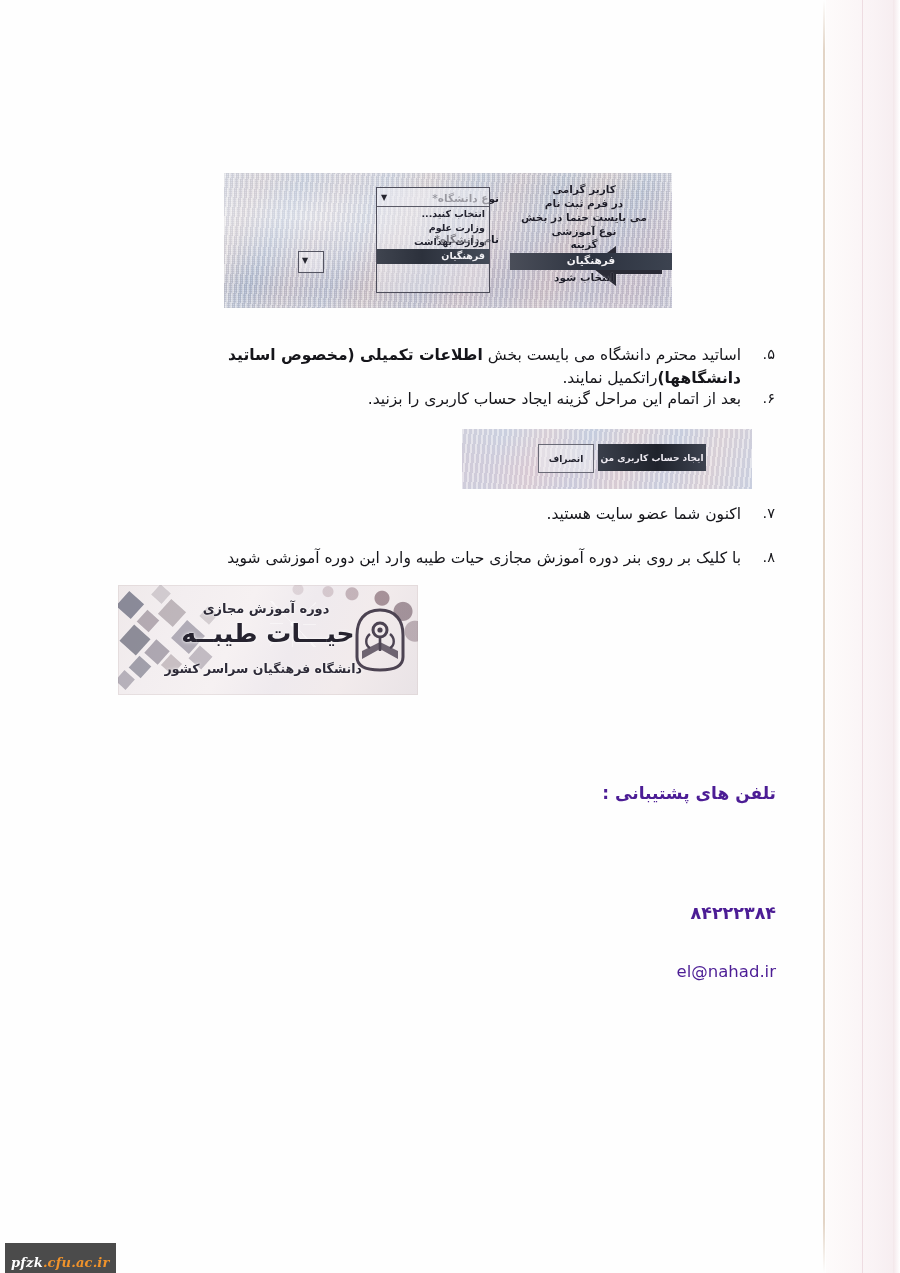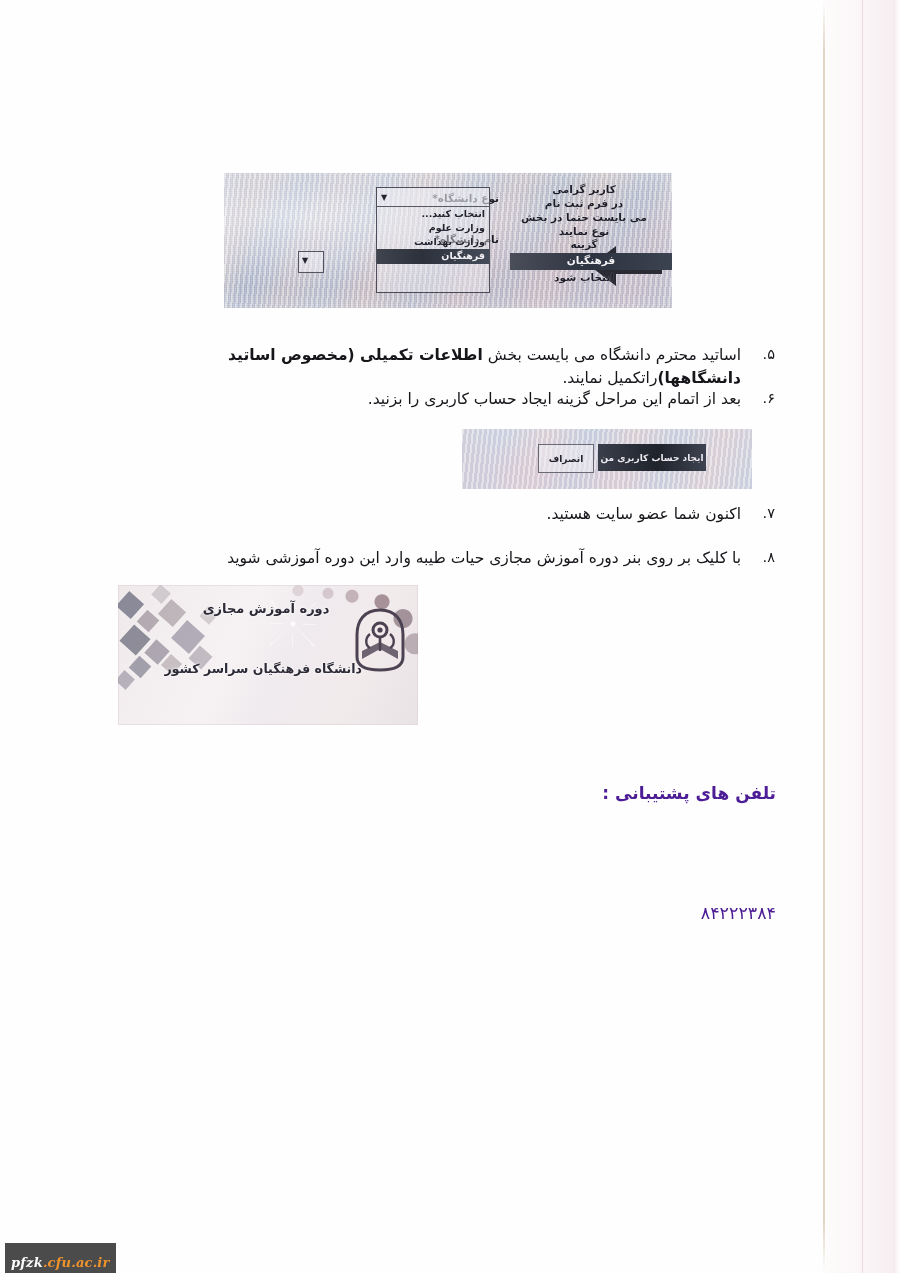--- a/index.html
+++ b/index.html
@@ -304,21 +304,21 @@
   
   .i6 { right: 125px; left: 125px; }
   .i6 .txt { text-align: right; padding-right: 0; }
 
   
   .banner {
     position: absolute;
     left: 118px;
     top: 585px;
     width: 300px;
-    height: 140px;
+    height: 110px;
     overflow: hidden;
     background:
       linear-gradient(115deg,
         #efe9ea 0%,
         #f3eef0 20%,
         #f6f1f2 40%,
         #efeaee 58%,
         #f2ebec 76%,
         #e9e3e6 100%);
     box-shadow: inset 0 0 0 1px rgba(215,205,205,.45);
@@ -409,21 +409,21 @@
     right: 124px;
     top: 845px;
     font-size: 17.5px;
     font-weight: bold;
     width: 652px;
   }
   .sup-p2 {
     right: 124px;
     top: 903px;
     font-size: 17.5px;
-    font-weight: normal;
+    font-weight: bold;
     width: 652px;
   }
   .sup-mail {
     right: 124px;
     top: 962px;
     font-size: 16.5px;
     width: 652px;
     font-family: "DejaVu Sans", "Liberation Sans", sans-serif;
     direction: ltr;
     text-align: right;
@@ -460,21 +460,21 @@
   <div class="scan-edge-d"></div>
   <div class="scan-edge-c"></div>
 
   <div class="fig-form">
     <div class="noise"></div>
 
     <div class="note-block">
       <span class="ln">کاربر گرامی</span>
       <span class="ln">در فرم ثبت نام</span>
       <span class="ln">می بایست حتما در بخش</span>
-      <span class="ln">نوع نمایند</span>
+      <span class="ln">نوع آموزشی</span>
       <span class="ln">گزینه</span>
       <span class="ln hl">فرهنگیان</span>
       <span class="ln">انتخاب شود</span>
     </div>
 
     <div class="field-label l1">نوع دانشگاه*</div>
     <div class="field-label l2">نام دانشگاه*</div>
 
     <div class="select-open">
       <div class="sel-head">
@@ -544,24 +544,26 @@
       <path d="M28 3 C12 3 5 14 5 28 L5 50 C5 58 12 63 28 63 C44 63 51 58 51 50 L51 28 C51 14 44 3 28 3 Z" fill="none" stroke="#4c4352" stroke-width="3"></path>
       <path d="M28 42 L10 52 L10 44 L28 35 L46 44 L46 52 Z" fill="#574c5c" opacity=".85"></path>
       <circle cx="28" cy="23" r="7" fill="none" stroke="#4c4352" stroke-width="3"></circle>
       <circle cx="28" cy="23" r="2.6" fill="#4c4352"></circle>
       <path d="M28 30 L28 44" stroke="#4c4352" stroke-width="2.6"></path>
       <path d="M18 27 C13 31 13 38 18 41" fill="none" stroke="#4c4352" stroke-width="2.4"></path>
       <path d="M38 27 C43 31 43 38 38 41" fill="none" stroke="#4c4352" stroke-width="2.4"></path>
     </svg>
 
     <div class="b-line b1">دوره آموزش مجازی</div>
+    <div class="b-line b2">حیـــات طیبــه</div>
     <div class="b-line b3">دانشگاه فرهنگیان سراسر کشور</div>
   </div>
 
   <div class="support sup-title">تلفن های پشتیبانی :</div>
   <div class="support sup-p2">۸۴۲۲۲۳۸۴</div>
+  <div class="support sup-mail">el@nahad.ir</div>
 
   <div class="watermark">
     <span class="wm-b">pfzk</span>
       <span class="wm-o">.cfu.ac.ir</span>
   </div>
 
 </div>
 
 </body></html>

